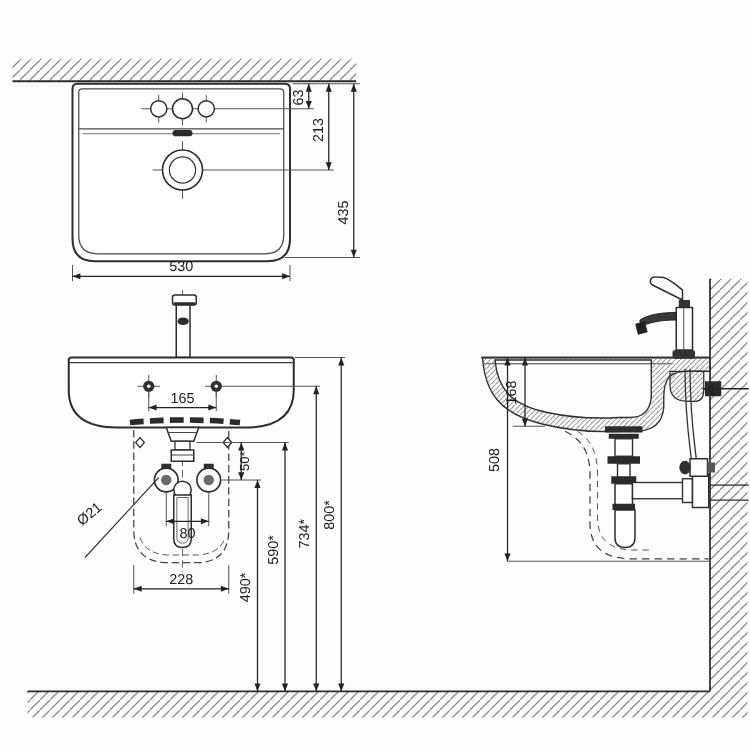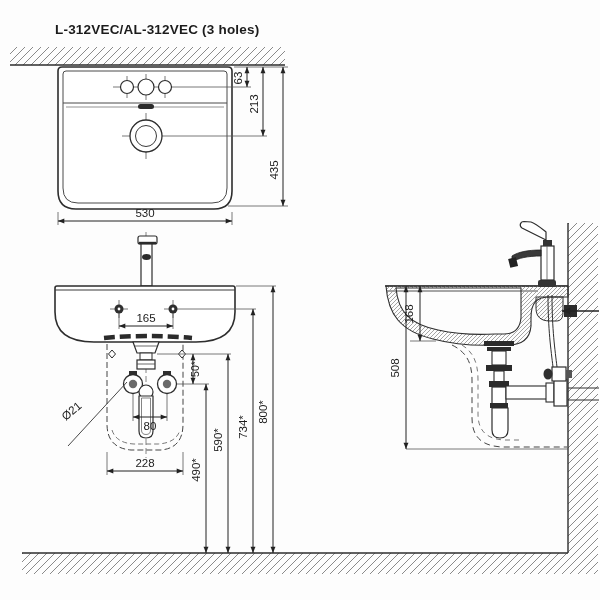--- a/index.html
+++ b/index.html
@@ -9,21 +9,20 @@
          color:#1b1b1b;letter-spacing:0.2px;}
   svg{position:absolute;left:0;top:0;}
   svg text{font-family:"Liberation Sans",sans-serif;fill:#1c1c1c;}
   .dimtxt{font-size:11.5px;}
   .dimtxt-s{font-size:10.5px;}
 </style>
 </head>
 <body>
 
 <div id="stage">
-  <div id="title">L-312VEC/AL-312VEC (3 holes)</div>
 
   <svg width="600" height="600" viewBox="0 0 600 600">
     <defs>
       <pattern id="hatchWide" width="8" height="8" patternUnits="userSpaceOnUse">
         <line x1="0" y1="8" x2="8" y2="0" stroke="#8a8a8a" stroke-width="1"></line>
       </pattern>
       <pattern id="hatchFine" width="4" height="4" patternUnits="userSpaceOnUse">
         <line x1="0" y1="4" x2="4" y2="0" stroke="#9b9b9b" stroke-width="0.9"></line>
       </pattern>
       <marker id="mA" viewBox="0 0 10 10" refX="9" refY="5" markerWidth="9" markerHeight="7" orient="auto-start-reverse">

